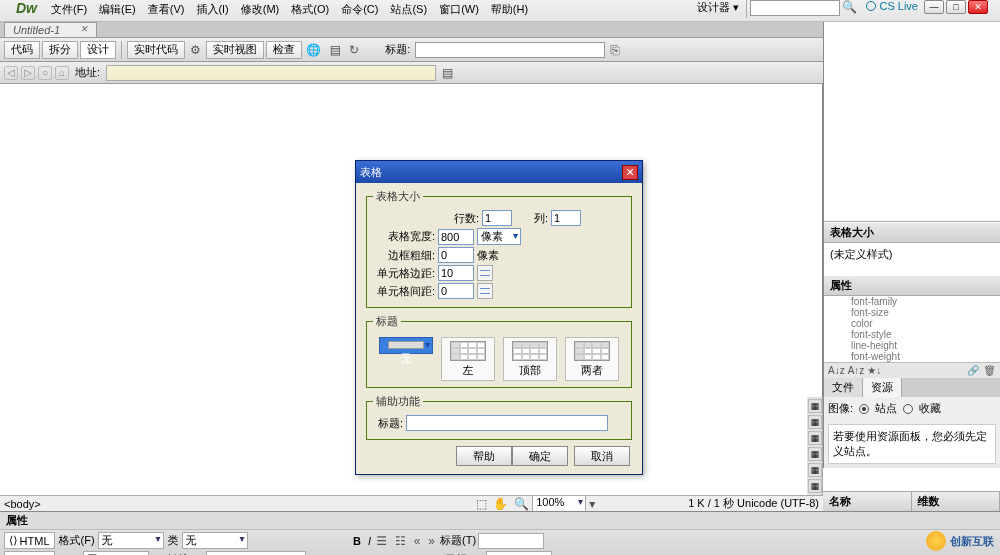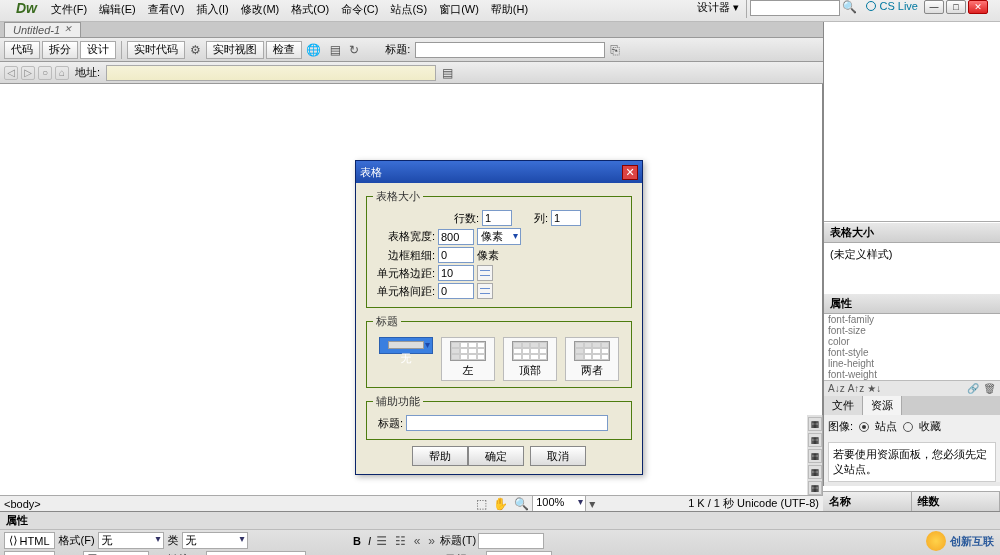--- a/index.html
+++ b/index.html
@@ -9,21 +9,21 @@
 .menubar .mi { padding: 2px 6px; cursor: default; }
 .menubar .spacer { flex: 1; }
 .menubar .designer { padding: 0 4px; }
 .menubar .search { width: 90px; height: 16px; border: 1px solid #999; background: #fff; }
 .cslive { color: #0078a0; margin-left: 6px; display:flex; align-items:center; gap:3px; }
 .cslive .dot { width:10px; height:10px; border:1px solid #0078a0; border-radius:50%; display:inline-block; }
 .winbtns { display: flex; gap: 2px; margin-left: 6px; }
 .winbtn { width: 20px; height: 14px; border: 1px solid #888; background: linear-gradient(#fdfdfd,#ddd); border-radius: 2px; display:flex; align-items:center; justify-content:center; font-size:9px; }
 .winbtn.close { background: linear-gradient(#f77,#d22); color:#fff; border-color:#a00; }
 .tabrow { height: 16px; background: #c8c8c8; border-bottom: 1px solid #999; display:flex; align-items:flex-end; padding-left:4px; }
-.doctab { background:#eee; border:1px solid #999; border-bottom:none; padding:1px 8px; font-style:italic; color:#555; display:flex; align-items:flex-start; gap:4px; }
+.doctab { background:#eee; border:1px solid #999; border-bottom:none; padding:1px 8px; font-style:italic; color:#555; display:flex; align-items:flex-start; gap:20px; }
 .doctab .x { font-size:9px; color:#666; }
 .toolbar1 { height: 24px; background: linear-gradient(#eee,#d8d8d8); border-bottom:1px solid #999; display:flex; align-items:center; padding:0 4px; gap:2px; }
 .tbtn { height:18px; padding:0 6px; border:1px solid #aaa; background:linear-gradient(#fff,#e5e5e5); display:flex; align-items:center; justify-content:center; }
 .tbtn.active { background:#fff; }
 .sep { width:1px; height:18px; background:#aaa; margin:0 3px; }
 .lbl { padding:0 3px; }
 .titleinput { width:190px; height:16px; border:1px solid #999; background:#fff; }
 .glyph { font-size:12px; color:#555; padding:0 3px; }
 .toolbar2 { height:22px; background:linear-gradient(#eee,#d8d8d8); border-bottom:1px solid #999; display:flex; align-items:center; padding:0 4px; gap:3px; }
 .nav { width:14px; height:14px; border:1px solid #bbb; border-radius:2px; display:flex; align-items:center; justify-content:center; color:#888; font-size:10px; }
@@ -49,29 +49,29 @@
 .iconbtn:before { left:2px; right:2px; top:4px; height:1px; }
 .iconbtn:after { left:2px; right:2px; bottom:4px; height:1px; }
 .hdr-opts { display:flex; gap:8px; justify-content:center; margin-top:4px; }
 .hopt { width:54px; border:1px solid #bbb; background:#f9f9f9; padding:3px 0 2px; text-align:center; display:flex; flex-direction:column; align-items:center; gap:2px; }
 .hopt.sel { background:#3a7fe0; color:#fff; border-color:#2a5fb0; }
 .mini { width:36px; height:20px; border:1px solid #999; background:#fff; display:grid; grid-template-columns:repeat(4,1fr); grid-template-rows:repeat(3,1fr); }
 .mini div { border:0.5px solid #ccc; }
 .mini .h { background:#ddd; }
 .hopt.sel .mini div { border-color:#ddd; }
 .summary { width:202px; height:36px; border:1px solid #7a9ac9; background:#fff; resize:none; }
-.dlg-btns { display:flex; justify-content:center; padding:0 2px; }
+.dlg-btns { display:flex; justify-content:flex-end; padding:0 2px; }
 .btn { width:56px; height:20px; border:1px solid #888; background:linear-gradient(#fff,#ddd); }
 
 .rpanel { position:absolute; right:0; top:22px; width:177px; background:#e8e8e8; border-left:1px solid #888; }
 .panel-spacer { height:200px; background:#fff; border-bottom:1px solid #aaa; }
 .accordion { background:#d9d9d9; }
 .phead { background:linear-gradient(#e8e8e8,#d0d0d0); border-top:1px solid #fff; border-bottom:1px solid #aaa; padding:2px 6px; font-weight:bold; font-size:11px; }
 .pbody { background:#fff; padding:4px 6px; font-size:11px; }
-.proplist div { color:#777; padding:0 4px; font-size:10px; }
+.proplist div { color:#777; padding:0 4px; font-size:10px;margin-left:23px; }
 .tabset { display:flex; background:#ccc; }
 .ptab { padding:2px 8px; background:#ddd; border-right:1px solid #aaa; }
 .ptab.active { background:#f4f4f4; }
 .imgrow { display:flex; align-items:center; gap:6px; padding:4px; background:#efefef; }
 .radio { width:10px; height:10px; border:1px solid #555; border-radius:50%; display:inline-block; position:relative; }
 .radio.on:after { content:""; position:absolute; left:2px; top:2px; width:4px; height:4px; background:#333; border-radius:50%; }
 .resmsg { background:#fff; border:1px solid #ccc; margin:4px; padding:4px; font-size:11px; }
 .sidestrip { position:absolute; left:-17px; top:0; width:16px; background:#e0e0e0; border-right:1px solid #aaa; display:flex; flex-direction:column; gap:2px; padding-top:2px; }
 .sidestrip span { width:14px; height:14px; border:1px solid #bbb; margin-left:1px; display:flex; align-items:center; justify-content:center; font-size:9px; }
 
@@ -285,21 +285,21 @@
         <button class="btn">取消</button>
       </div>
     </div>
   </div>
 </div>
 
 <div class="rpanel">
   <div class="panel-spacer"></div>
   <div class="accordion">
     <div class="phead">表格大小</div>
-    <div class="pbody" style="height:50px">
+    <div class="pbody" style="height:32px">
       <span>(未定义样式)</span>
     </div>
     <div class="phead">属性</div>
     <div class="pbody" style="padding:0">
       <div class="proplist">
         <div>font-family</div>
         <div>font-size</div>
         <div>color</div>
         <div>font-style</div>
         <div>line-height</div>

